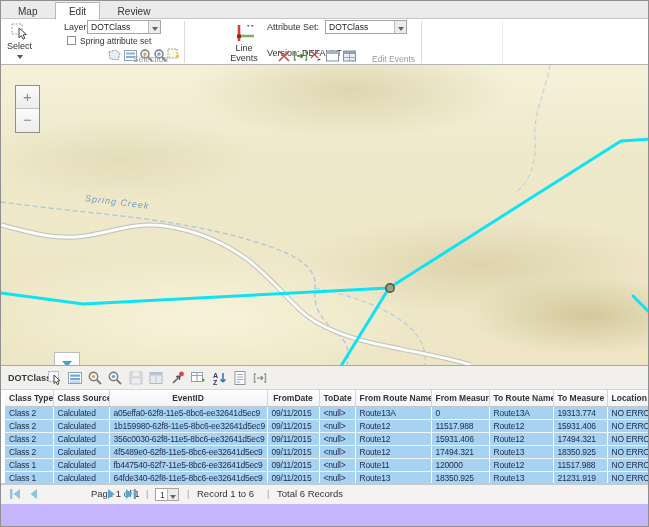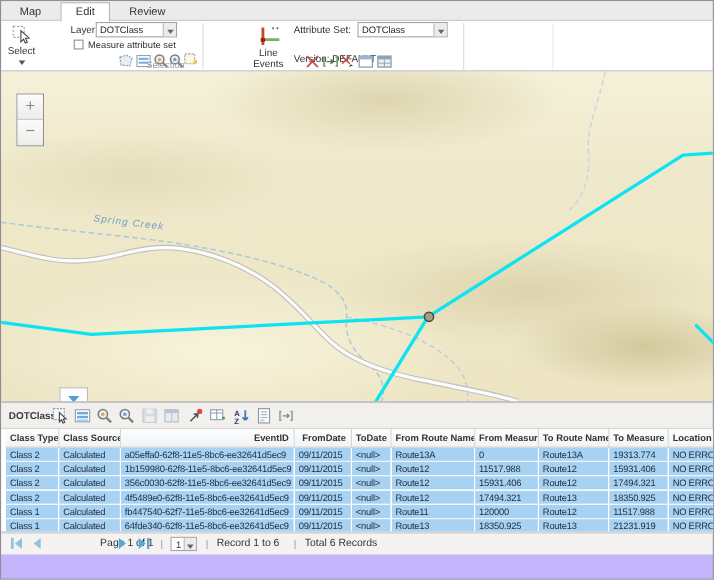--- a/index.html
+++ b/index.html
@@ -47,21 +47,21 @@
   .collapse-tab .tri { display:inline-block; width:0; height:0; border-left:5px solid transparent; border-right:5px solid transparent; border-top:6px solid #4e9fd4; margin-top:3px; }
 
   
   .ptoolbar { position:absolute; left:0; top:364px; width:100%; height:25px; background:#f2f0ed; border-top:1px solid #a8a8a8; border-bottom:1px solid #d8d6d2; }
   .ptoolbar .pname { position:absolute; left:7px; top:7px; font-size:9px; font-weight:bold; color:#3a3a3a; }
   .tool-btn { position:absolute; top:4px; width:17px; height:17px; }
   .tool-btn svg { display:block; }
 
   .grid-wrap { position:absolute; left:0; top:389px; width:649px; height:94px; background:#fff; overflow:hidden; border-bottom:1px solid #c9c9c9; }
   table.grid { border-collapse:collapse; table-layout:fixed; width:645px; margin-left:4px; font-size:8.5px; }
-  table.grid th { height:16px; background:linear-gradient(#fdfdfd,#f1f3f5); border-right:1px solid #d4d7da; border-bottom:1px solid #c4c8cc; font-weight:bold; color:#333; text-align:right; padding:0 4px; white-space:nowrap; overflow:hidden; }
+  table.grid th { height:16px; background:linear-gradient(#fdfdfd,#f1f3f5); border-right:1px solid #d4d7da; border-bottom:1px solid #c4c8cc; font-weight:bold; color:#333; text-align:center; padding:0 4px; white-space:nowrap; overflow:hidden; }
   table.grid td { height:13px; background:#a8d2f2; border-right:1px solid rgba(255,255,255,.75); border-bottom:1px solid #eef6fd; color:#20304a; padding:1px 4px; white-space:nowrap; overflow:hidden; letter-spacing:-0.2px; }
 
   .pagination { position:absolute; left:0; top:483px; width:100%; height:20px; background:#f4f3f1; border-top:1px solid #c9c9c9; font-size:9.5px; color:#333; }
   .pg { position:absolute; top:3px; }
   .pg-sep { position:absolute; top:4px; color:#9a9a9a; font-size:9px; }
   .pg-dd { position:absolute; left:123px; top:3px; width:24px; height:13px; background:#fff; border:1px solid #a5a5a5; font-size:8.5px; }
   .pg-dd .val { position:absolute; left:4px; top:1px; }
   .pg-dd .arrowbox { position:absolute; right:0; top:0; width:11px; height:100%; background:#ececec; border-left:1px solid #bdbdbd; text-align:center; }
   .pg-dd .arrowbox .drop-caret { border-top-color:#666; margin-top:4px; border-left-width:3px; border-right-width:3px; }
 
@@ -92,21 +92,21 @@
     </div>
 
 
     <span class="rib-label" style="left:63px;top:3px;">Layer:</span>
     <div class="dropdown" style="left:86px;top:1px;width:74px;">
       <span class="val">DOTClass</span>
       <span class="arrowbox"><span class="drop-caret"></span></span>
     </div>
 
     <span class="cb" style="left:66px;top:17px;"></span>
-    <span class="rib-label" style="left:79px;top:17px;font-size:8.5px;">Measure attribute set</span>
+    <span class="rib-label" style="left:79px;top:17px;font-size:8.5px;">Spring attribute set</span>
 
     <div class="mini-btn" style="left:106px;top:29px;">
       <svg width="15" height="15" viewBox="0 0 15 15">
           <path d="M2 4 L8 2 L13 5 L11 12 L3 11 Z" fill="#e8eef2" stroke="#8899a8" stroke-dasharray="2 1"></path>
         </svg>
     </div>
     <div class="mini-btn" style="left:122px;top:29px;">
       <svg width="15" height="15" viewBox="0 0 15 15">
           <rect x="1.5" y="2.5" width="12" height="10" fill="#fff" stroke="#93a2b0"></rect>
           <rect x="3" y="4.5" width="9" height="2" fill="#7fb2e0"></rect>
@@ -181,20 +181,21 @@
     </div>
     <div class="mini-btn" style="left:341px;top:30px;">
       <svg width="15" height="14" viewBox="0 0 15 14">
           <rect x="1.5" y="2" width="12" height="10" fill="#e9eef3" stroke="#7e8ea0"></rect>
           <rect x="1.5" y="2" width="12" height="3" fill="#8aa2bc"></rect>
           <line x1="7.5" y1="5" x2="7.5" y2="12" stroke="#9ab"></line>
           <line x1="1.5" y1="8.5" x2="13.5" y2="8.5" stroke="#9ab"></line>
         </svg>
     </div>
 
+    <div class="group-label" style="left:188px;width:226px;">Edit Events</div>
     <div class="vsep" style="left:420px;"></div>
     <div class="vsep" style="left:501px;background:#ececec;"></div>
   </div>
 
   <div class="map">
     <svg class="overlay" width="649" height="300" viewBox="0 0 649 300">
 
       <path d="M0,137 C50,144 110,149 152,155 C200,162 245,172 278,185 C302,194 316,206 314,223 C312,242 320,254 334,266 C346,276 350,288 346,300" fill="none" stroke="#a9c7dd" stroke-width="1.3" stroke-dasharray="5 3"></path>
       <path d="M314,223 C348,230 378,240 398,254 C416,266 426,280 424,300" fill="none" stroke="#b4cfe2" stroke-width="1.2" stroke-dasharray="5 3"></path>
       <path d="M549,0 C545,25 532,48 534,74 C536,98 528,118 514,128" fill="none" stroke="#bdd4e4" stroke-width="1.2" stroke-dasharray="5 3"></path>

